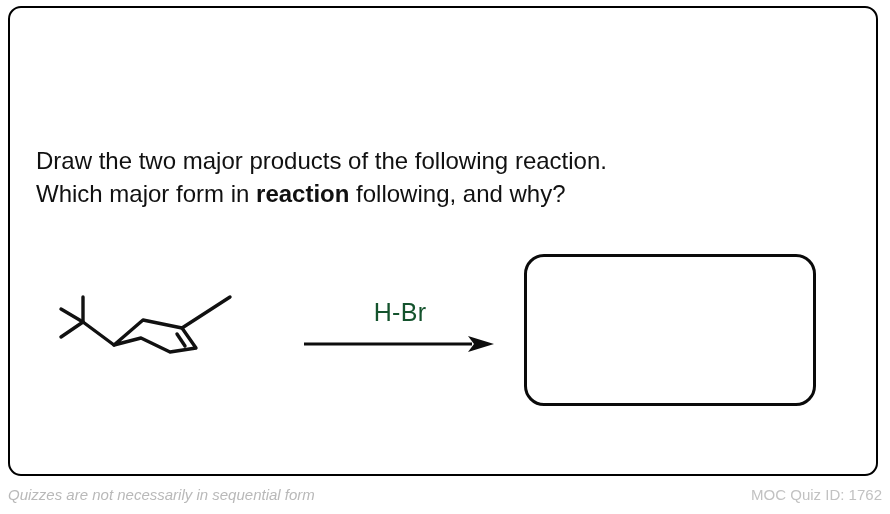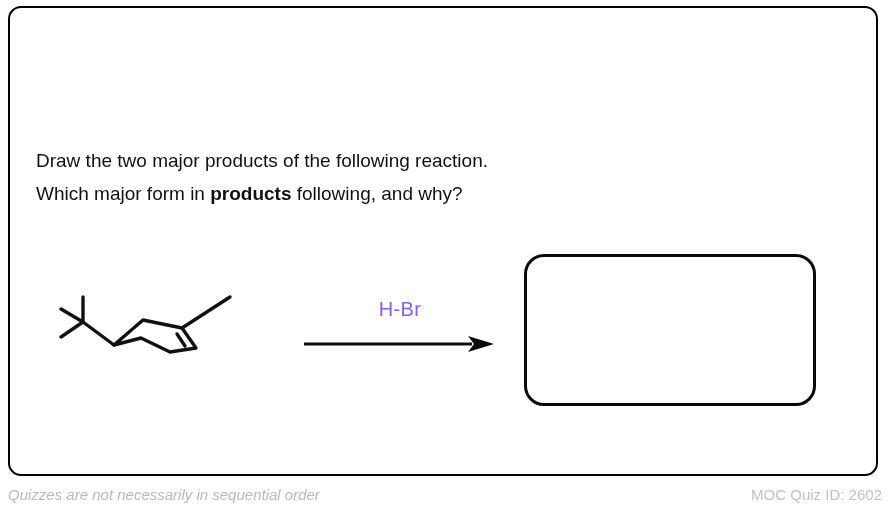--- a/index.html
+++ b/index.html
@@ -30,21 +30,21 @@
   }
 
   
   #prompt-block {
     position: absolute;
     left: 26px;
     top: 136px;
     width: 620px;
   }
   .prompt-line {
-    font-size: 19px;
+    font-size: 24px;
     line-height: 33px;
     color: #111111;
     white-space: nowrap;
   }
   .prompt-line b {
     font-weight: bold;
   }
 
   
   #reaction-row {
@@ -74,22 +74,22 @@
     top: 60px;
     width: 200px;
     height: 60px;
   }
   #condition-label {
     position: absolute;
     left: 0;
     top: 0;
     width: 200px;
     text-align: center;
-    font-size: 20px;
-    color: #8b5cf6;
+    font-size: 25px;
+    color: #14532d;
     letter-spacing: 0.3px;
   }
   #arrow-svg {
     position: absolute;
     left: 0;
     top: 36px;
   }
 
   
   #answer-box {
@@ -130,21 +130,21 @@
     white-space: nowrap;
   }
 </style>
 </head>
 <body>
 
 <div id="quiz-card">
 
   <div id="prompt-block">
     <div class="prompt-line">Draw the two major products of the following reaction.</div>
-    <div class="prompt-line"><span>Which major form in </span><b>products</b><span> following, and why?</span></div>
+    <div class="prompt-line"><span>Which major form in </span><b>reaction</b><span> following, and why?</span></div>
   </div>
 
   <div id="reaction-row">
 
     <div id="starting-material">
       <svg width="210" height="90" viewBox="0 0 210 90" xmlns="http://www.w3.org/2000/svg">
         <g fill="none" stroke="#111111" stroke-width="3.4" stroke-linecap="round" stroke-linejoin="round">
 
           <line x1="39" y1="32" x2="39" y2="7"></line>
           <line x1="39" y1="32" x2="17" y2="19"></line>
@@ -168,15 +168,15 @@
         <polygon points="168,2 194,10 168,18 174,10" fill="#0d0d0d"></polygon>
       </svg>
     </div>
 
     <div id="answer-box"></div>
 
   </div>
 </div>
 
 <div id="footer">
-  <div id="footer-note">Quizzes are not necessarily in sequential order</div>
-  <div id="footer-quiz-id">MOC Quiz ID: 2602</div>
+  <div id="footer-note">Quizzes are not necessarily in sequential form</div>
+  <div id="footer-quiz-id">MOC Quiz ID: 1762</div>
 </div>
 
 </body></html>

